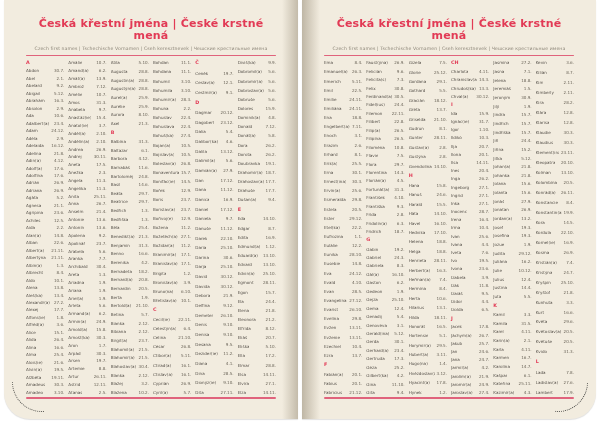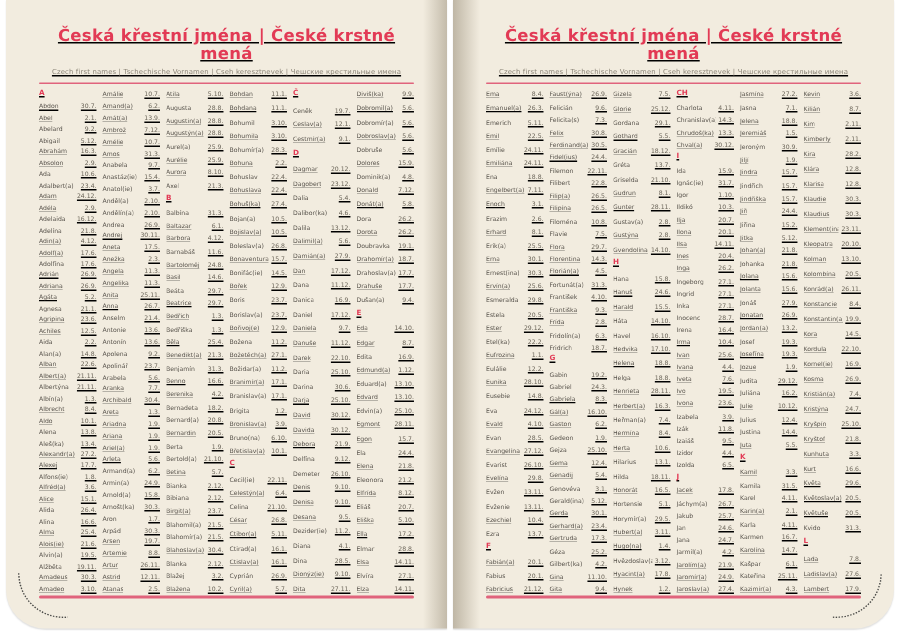--- a/index.html
+++ b/index.html
@@ -13,21 +13,21 @@
   .page.left{left:4px;border-radius:0 0 0 26px;box-shadow:0 1px 1px rgba(0,0,0,.12);}
   .page.right{left:302px;border-radius:0 0 26px 0;box-shadow:0 1px 1px rgba(0,0,0,.12);}
   .page.left::after{
     content:"";position:absolute;top:0;right:0;width:16px;height:100%;
     background:linear-gradient(to right,rgba(120,108,85,0),rgba(120,108,85,.38));
   }
   .page.right::before{
     content:"";position:absolute;top:0;left:0;width:18px;height:100%;
     background:linear-gradient(to left,rgba(120,108,85,0),rgba(120,108,85,.42));
   }
-  .page-inner{position:absolute;top:0;left:0;right:0;bottom:0;padding:18px 22px 0 22px;text-decoration:underline;}
+  .page-inner{position:absolute;top:0;left:0;right:0;bottom:0;padding:18px 22px 0 22px;}
   .title{
     text-align:center;font-size:11px;font-weight:bold;color:#e23a55;
     letter-spacing:.2px;line-height:1.1;
   }
   .subtitle{
     text-align:center;font-size:4.6px;color:#8d8679;margin-top:3.5px;letter-spacing:.1px;
   }
   .rule{height:1.6px;background:#e0637c;margin-top:4px;border-radius:1px;}
   .rule.bottom{position:absolute;left:22px;right:22px;bottom:20px;margin:0;}
   .cols{display:flex;gap:4px;margin-top:5px;height:334px;}

